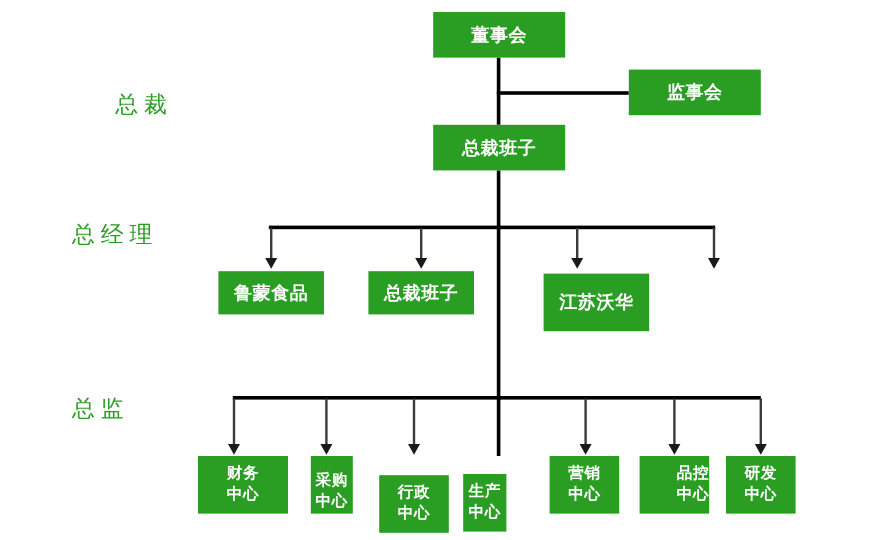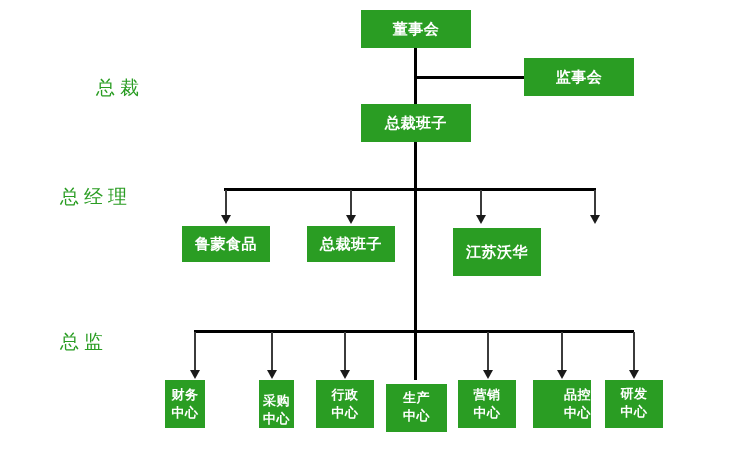--- a/index.html
+++ b/index.html
@@ -131,33 +131,33 @@
   <div class="node-box" style="left:182px; top:226px; width:88px; height:36px;">
     <span class="node-label">鲁蒙食品</span>
   </div>
   <div class="node-box" style="left:307px; top:226px; width:88px; height:36px;">
     <span class="node-label">总裁班子</span>
   </div>
   <div class="node-box" style="left:437px; top:228px; width:88px; height:48px;margin-left:16px;">
     <span class="node-label">江苏沃华</span>
   </div>
 
-  <div class="node-box small" style="left:165px; top:380px; width:40px; height:48px;">
+  <div class="node-box small" style="left:165px; top:380px; width:75px; height:48px;">
     <span class="node-label">财务
 中心</span>
   </div>
   <div class="node-box small" style="left:259px; top:380px; width:35px; height:48px;align-items:flex-end;">
     <span class="node-label">采购
 中心</span>
   </div>
-  <div class="node-box small" style="left:316px; top:380px; width:58px; height:48px;">
+  <div class="node-box small" style="left:316px; top:396px; width:58px; height:48px;">
     <span class="node-label">行政
 中心</span>
   </div>
-  <div class="node-box small" style="left:386px; top:384px; width:61px; height:48px;font-family:Liberation Mono, monospace;">
+  <div class="node-box small" style="left:386px; top:395px; width:36px; height:48px;">
     <span class="node-label">生产
 中心</span>
   </div>
   <div class="node-box small" style="left:458px; top:380px; width:58px; height:48px;">
     <span class="node-label">营销
 中心</span>
   </div>
   <div class="node-box small" style="left:533px; top:380px; width:58px; height:48px;justify-content:flex-end;">
     <span class="node-label">品控
 中心</span>

